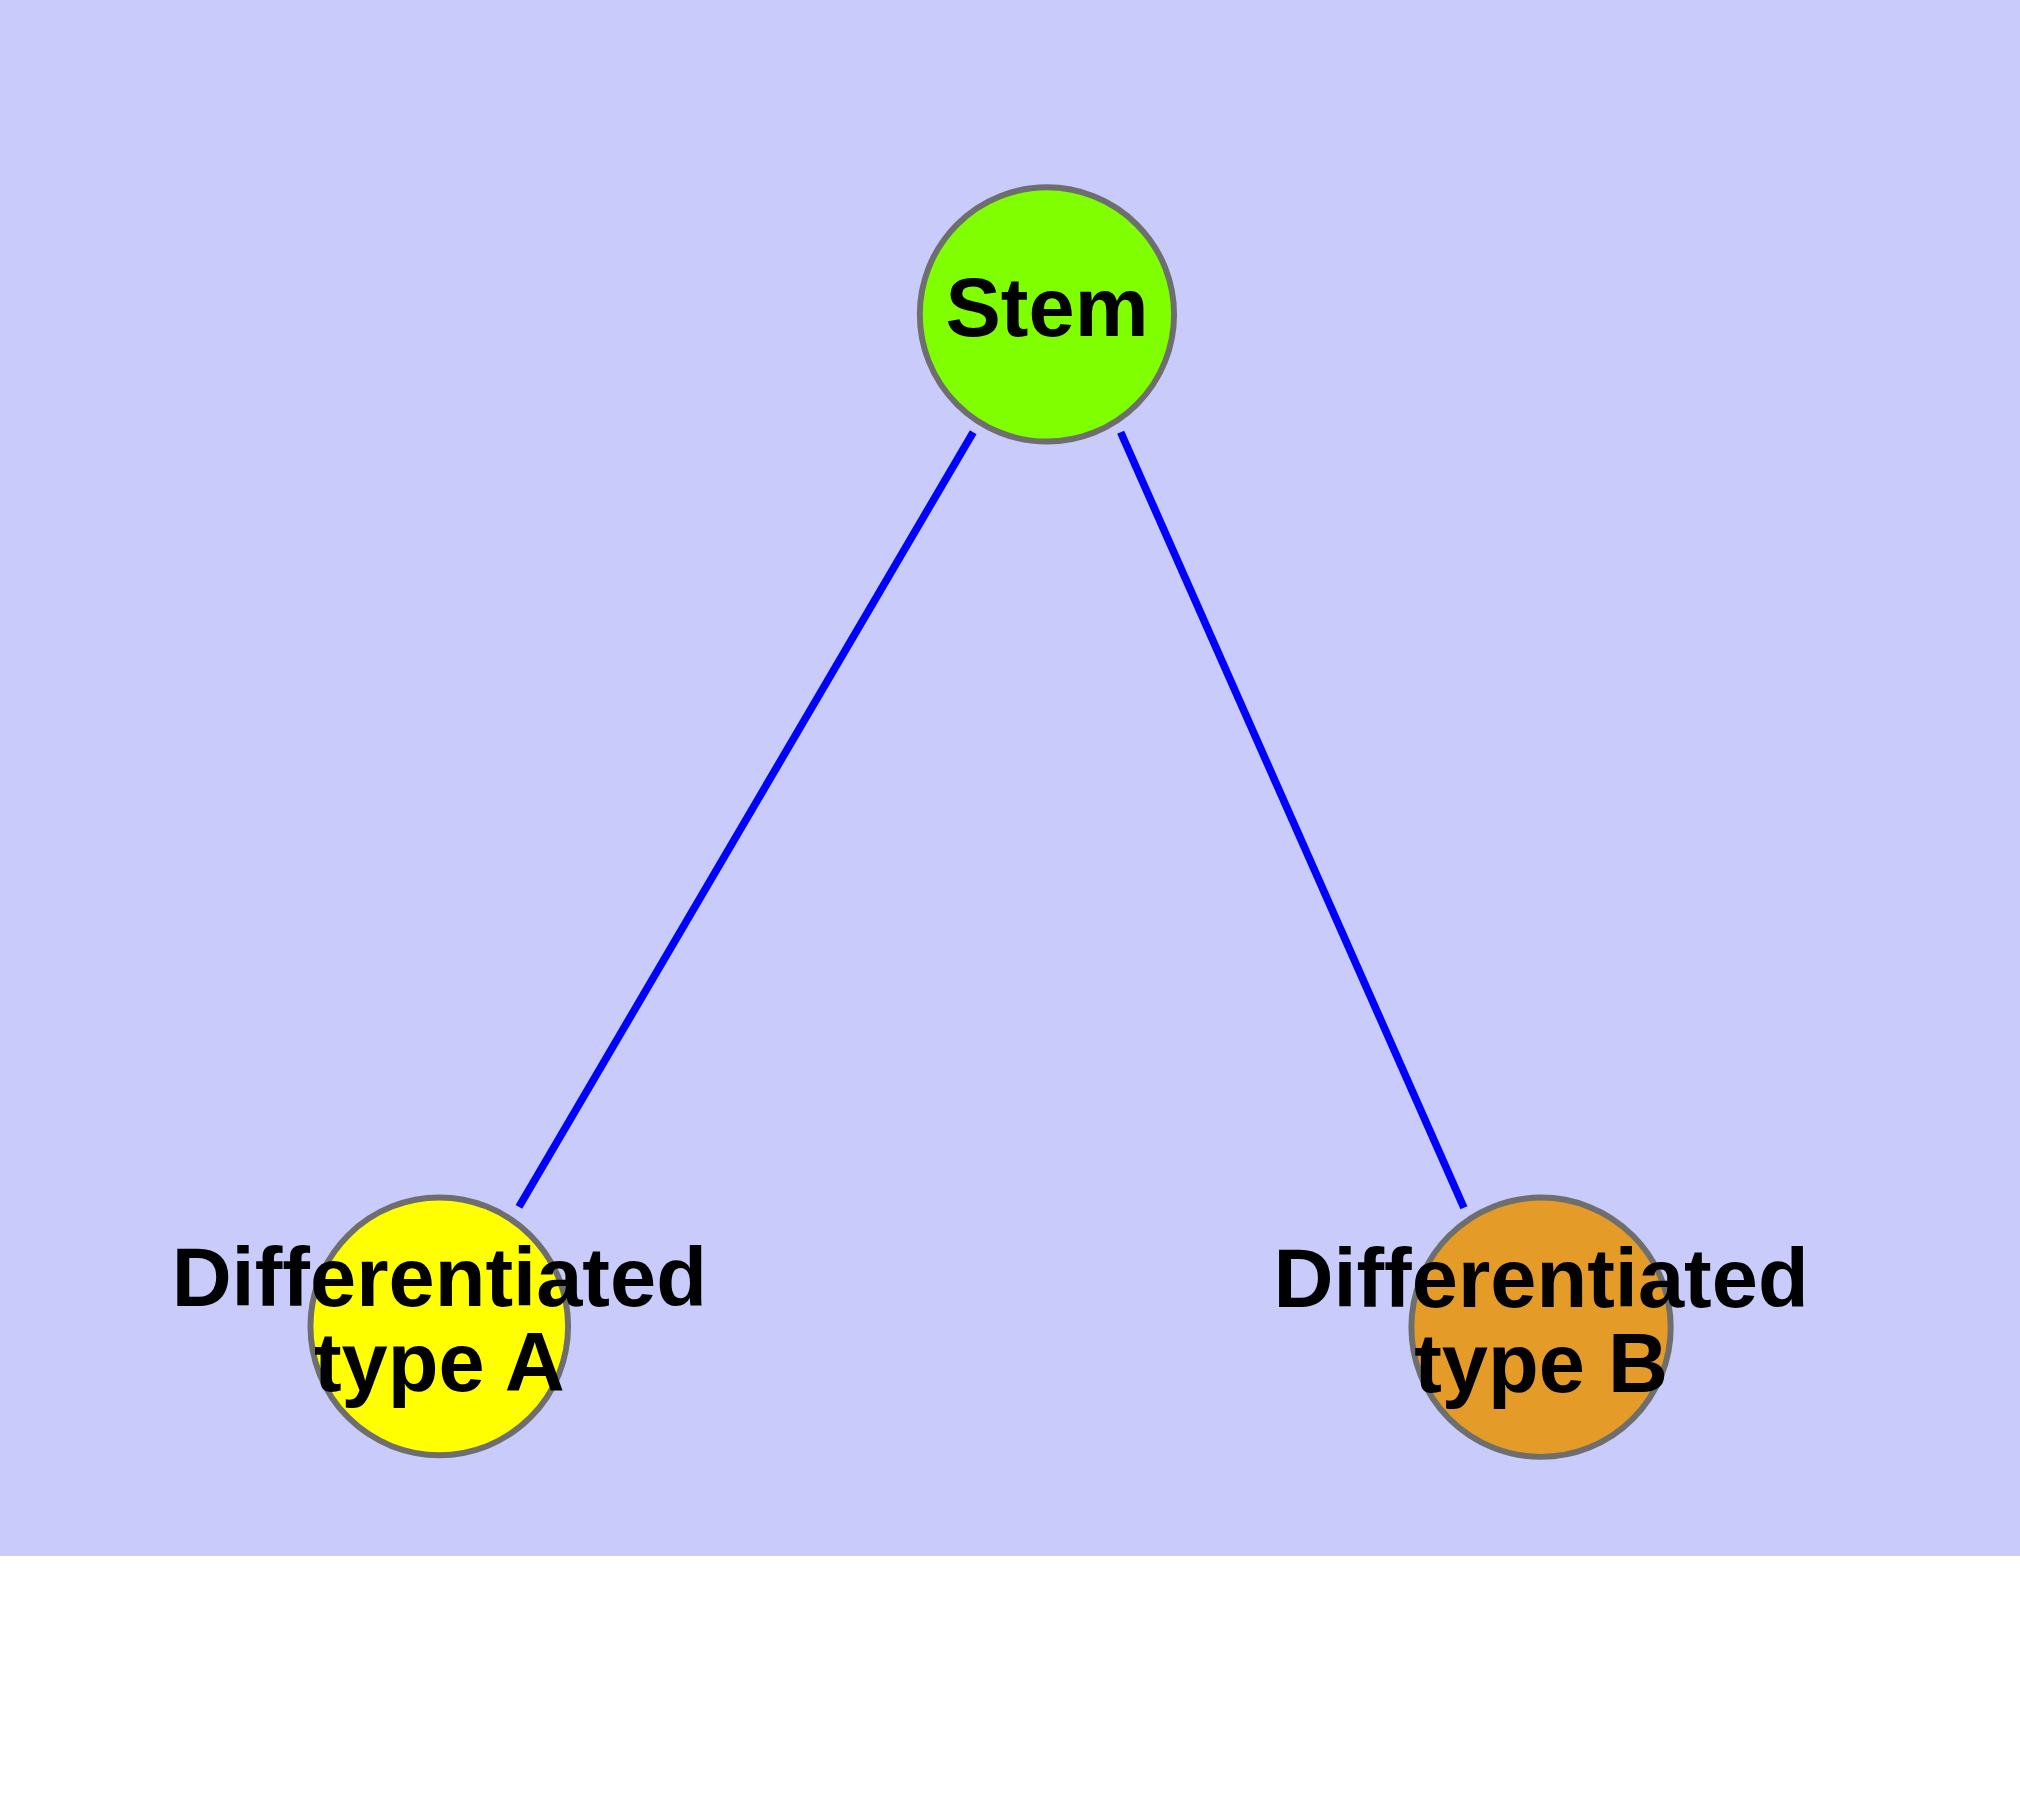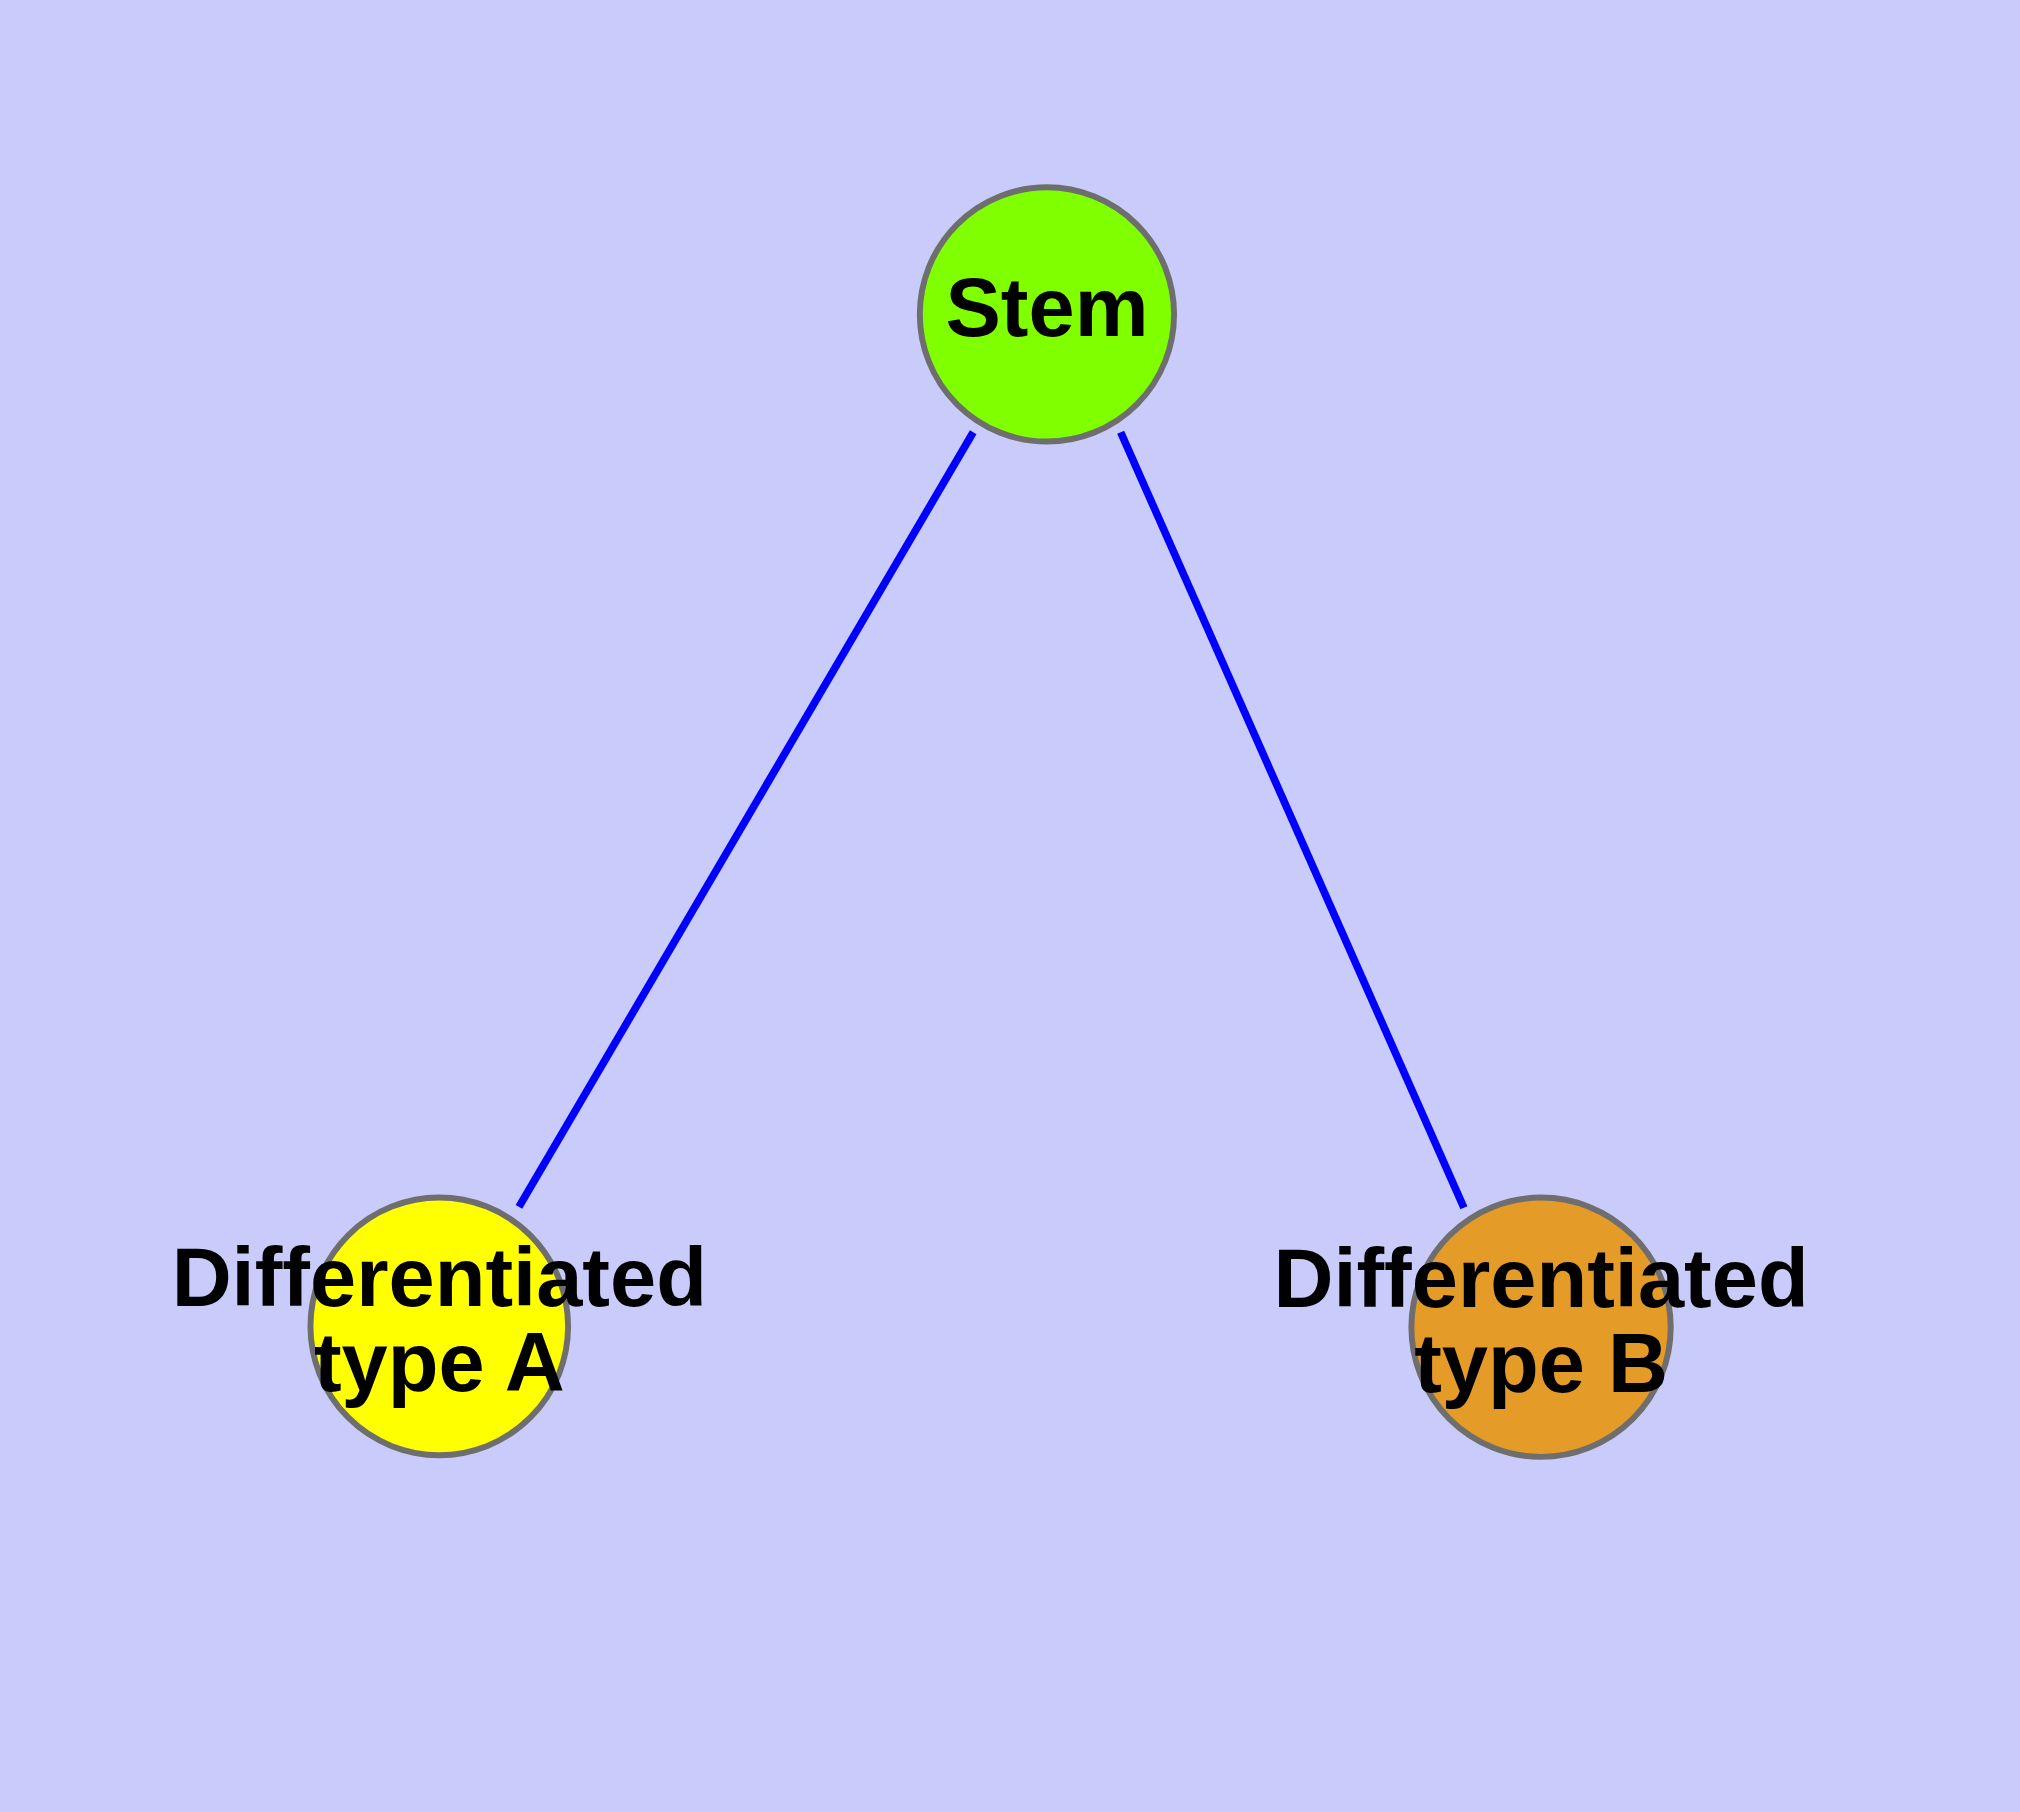--- a/index.html
+++ b/index.html
@@ -9,21 +9,21 @@
   }
   body {
     width: 2021px;
     height: 1812px;
     overflow: hidden;
     font-family: "Liberation Sans", sans-serif;
   }
   #graph-canvas {
     position: relative;
     width: 2021px;
-    height: 1812px;
+    height: 1556px;
     background: #c9cbfa;
     text-align: right;
   }
   #graph-svg {
     position: absolute;
     top: 0;
     left: 0;
     width: 2021px;
     height: 1812px;
     display: block;

